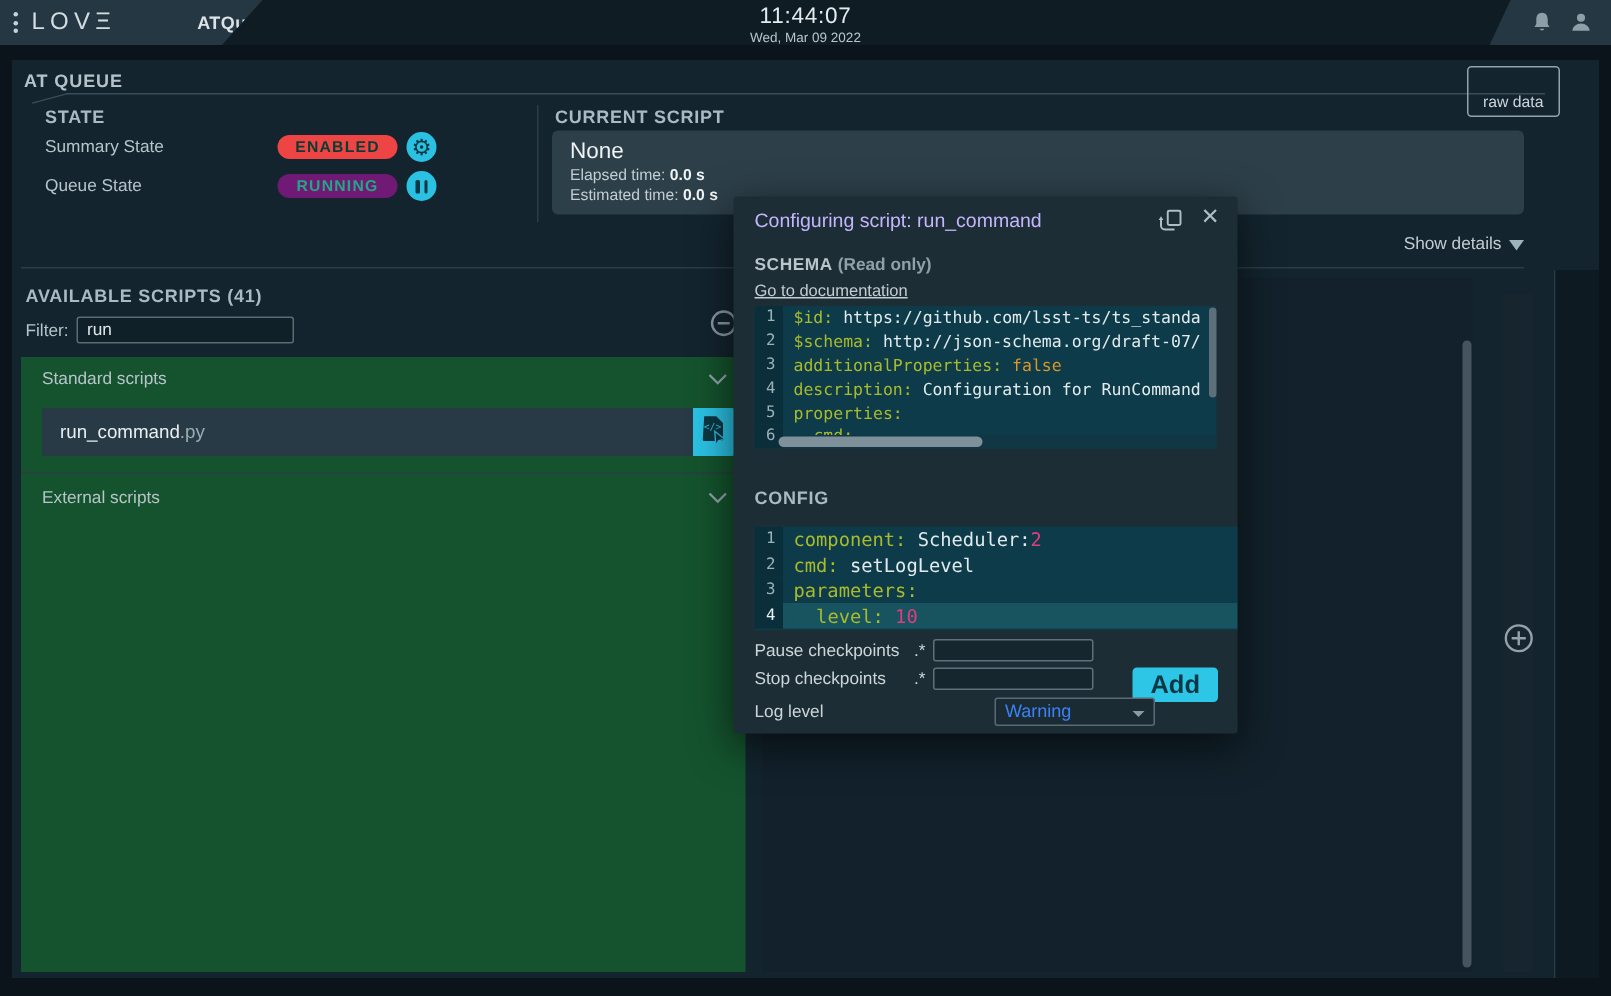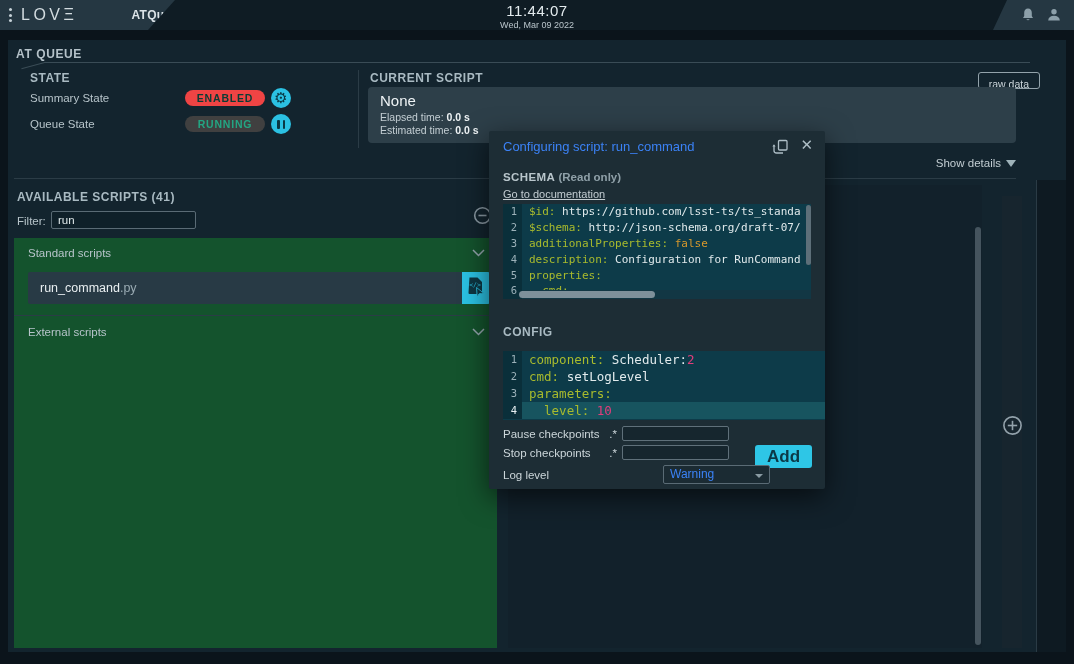--- a/index.html
+++ b/index.html
@@ -23,30 +23,30 @@
   .seg-right { position:absolute; right:0; top:0; width:95px; height:30px; background:#253742;
                clip-path:polygon(28px 0,95px 0,95px 30px,14px 30px);
                display:flex; align-items:center; justify-content:flex-end; gap:10px; padding-right:12px; }
   .tb-icon { width:16px; height:16px; cursor:pointer; }
 
   
   .main { position:absolute; left:8px; top:40px; width:1058px; height:612px; background:#13242e; }
   .at-title { left:8px; top:7px; font-size:12px; font-weight:bold; letter-spacing:.6px; color:#b5c2c9; }
   .legend { left:36px; right:36px; top:22px; border-top:1px solid #3a4c56; }
   .legend-diag { left:13px; top:25px; width:25px; border-top:1px solid #3a4c56; transform:rotate(-15deg); }
-  .raw-btn { right:26px; top:4px; height:17px; padding:4px 10px; border:1px solid #93a3ab; border-radius:3px;
+  .raw-btn { right:26px; top:4px; height:17px; padding:16px 10px; border:1px solid #93a3ab; border-radius:3px;
              background:transparent; color:#cbd5da; font-size:10.5px; line-height:15px; cursor:pointer;
-             font-family:"Liberation Sans",sans-serif;margin-top:28px; }
+             font-family:"Liberation Sans",sans-serif; }
   .sec-title { font-size:12px; font-weight:bold; letter-spacing:.5px; color:#a9bac2; }
   .lbl { font-size:11.5px; color:#b7c4ca; }
 
   .badge { width:80px; height:16px; border-radius:9px; text-align:center; line-height:16px;
            font-size:10.5px; font-weight:bold; letter-spacing:.8px; }
   .badge-enabled { background:#ef4444; color:#0a3c34; }
-  .badge-running { background:#404040; color:#23a683; }
+  .badge-running { background:#701a75; color:#23a683; }
   .round-btn { width:20px; height:20px; border-radius:50%; background:#2bc1e3; border:none; cursor:pointer;
                display:flex; align-items:center; justify-content:center; }
   .gear-glyph { font-size:15px; color:#0a3844; line-height:1; font-family:"DejaVu Sans",sans-serif; }
   .pause-bars { display:flex; gap:3px; }
   .pause-bars i { width:2.5px; height:9px; background:#0a3844; border-radius:1px; }
 
   .vdiv { left:350px; top:30px; width:1px; height:78px; background:#2b3c46; }
   .cs-panel { left:360px; top:47px; width:648px; height:56px; background:#2d3f49; border-radius:4px;
               padding:5px 12px; }
   .cs-name { font-size:15px; color:#eef3f5; margin-bottom:2px; }
@@ -84,21 +84,21 @@
   .mid-scroll { position:absolute; right:1px; top:42px; width:6px; height:418px; background:#45545e;
                 border-radius:3px; cursor:pointer; }
   .rail { left:994px; top:156px; width:20px; height:452px; background:#17252e; }
   .plus-icon { left:994px; top:375px; width:21px; height:21px; cursor:pointer; }
   .right-line { left:1028px; top:140px; width:1px; height:472px; background:#2a3b45; }
   .right-dark { left:1029px; top:140px; width:29px; height:472px; background:#0e1a22; }
 
   
   .modal { position:absolute; left:489px; top:131px; width:336px; height:358px; background:#1d2d35;
            border-radius:2px; box-shadow:0 8px 28px rgba(0,0,0,.6); z-index:10; }
-  .modal-title { left:14px; top:8px; font-size:13px; color:#3b82f6; }
+  .modal-title { left:14px; top:8px; font-size:13px; color:#c4b5fd; }
   .detach-btn { right:36px; top:8px; width:17px; height:16px; cursor:pointer; }
   .close-btn { right:12px; top:5px; font-size:15px; color:#aebec6; cursor:pointer; line-height:18px; }
   .schema-head { left:14px; top:40px; font-size:11.5px; }
   .schema-head b { color:#b9c6cc; letter-spacing:.4px; }
   .schema-head span { color:#8fa0a8; font-weight:bold; }
   .doc-link { left:14px; top:57px; font-size:11px; color:#c3cdd2; text-decoration:underline; cursor:pointer; }
 
   .editor { background:#0d3b49; overflow:hidden; font-family:"DejaVu Sans Mono",monospace; }
   .schema-editor { left:14px; top:73px; width:308px; height:95px; }
   .config-editor { left:14px; top:220px; width:322px; height:69px; }

